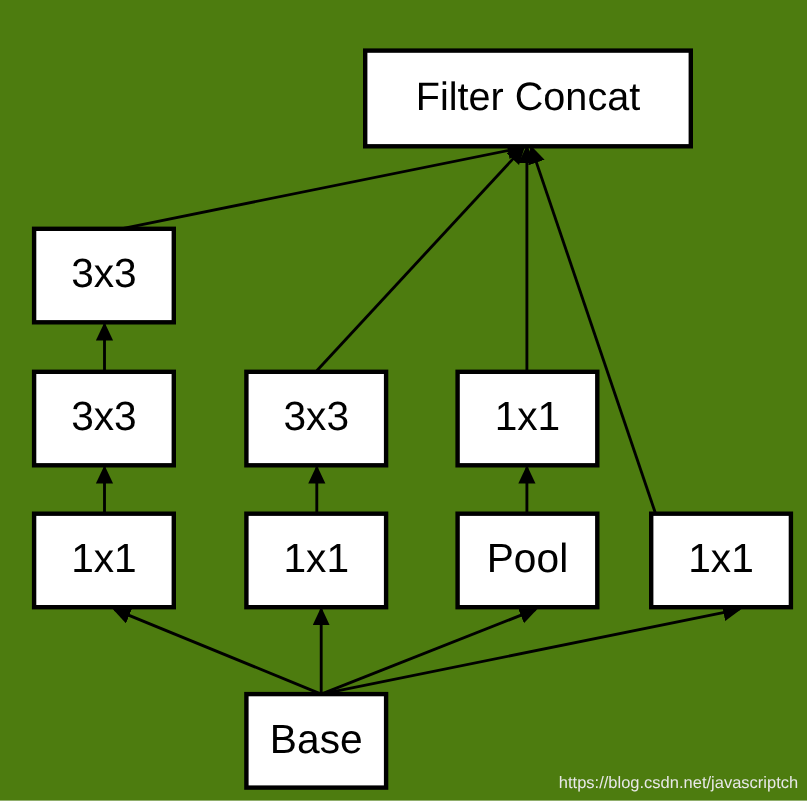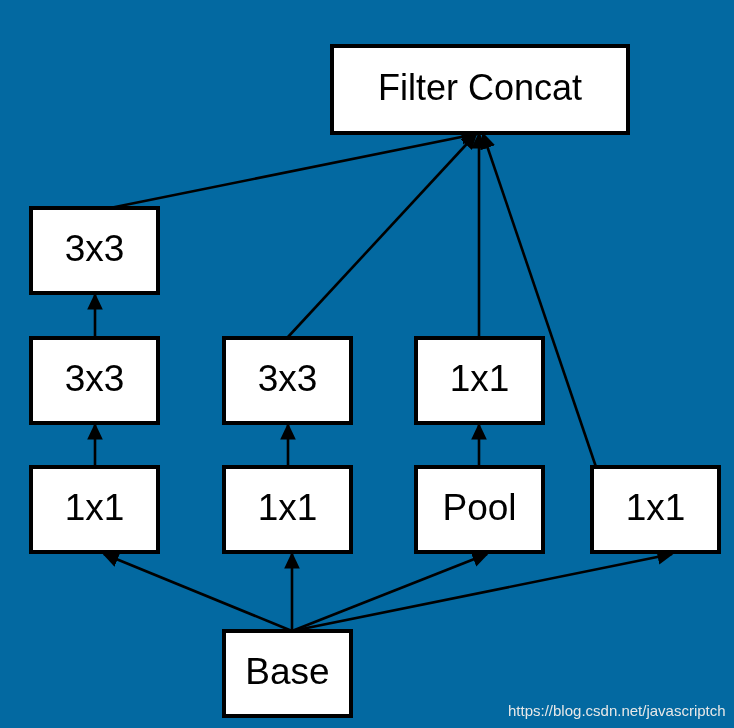--- a/index.html
+++ b/index.html
@@ -8,21 +8,21 @@
     padding: 0;
     background: #ffffff;
   }
   body {
     font-family: "Liberation Sans", sans-serif;
   }
   #canvas-wrap {
     position: relative;
     width: 734px;
     height: 728px;
-    background: #0369a1;
+    background: #4d7c0f;
     overflow: hidden;
   }
   svg#diagram {
     position: absolute;
     left: 0;
     top: 0;
     width: 734px;
     height: 728px;
     display: block;
   }

